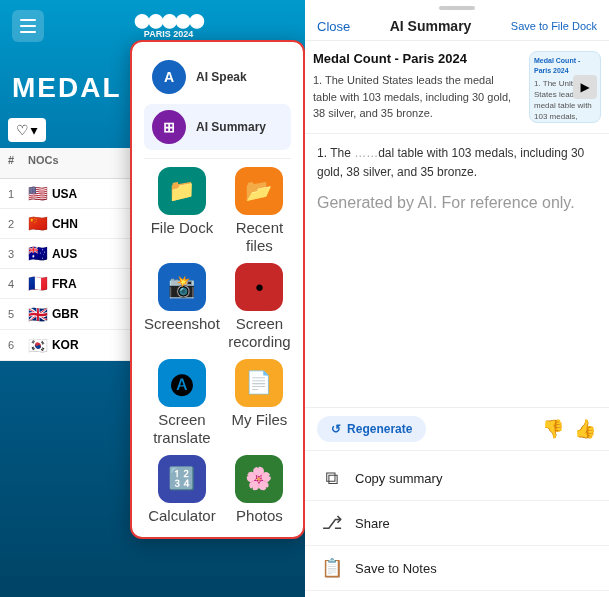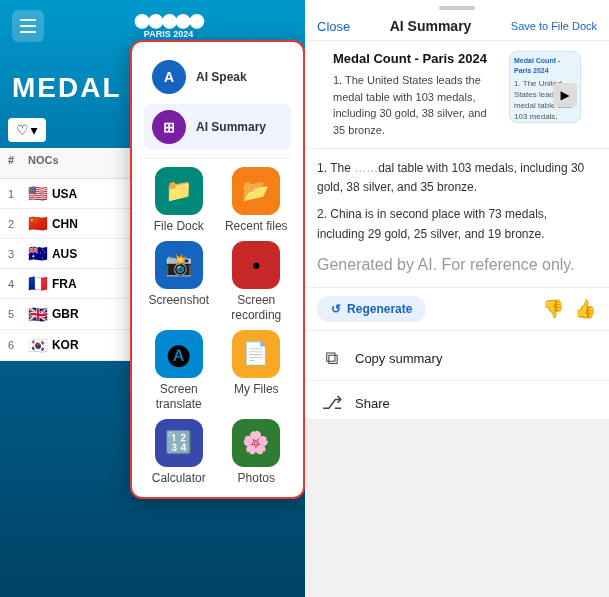--- a/index.html
+++ b/index.html
@@ -280,39 +280,39 @@
       width: 48px;
       height: 48px;
       border-radius: 12px;
       display: flex;
       align-items: center;
       justify-content: center;
       font-size: 22px;
     }
 
     .tool-label {
-      font-size: 12px;
+      font-size: 15px;
       color: #444;
       text-align: center;
       line-height: 1.2;
     }
 
     .bg-teal { background: #00897b; }
     .bg-amber { background: #f57f17; }
     .bg-blue { background: #1565c0; }
     .bg-red { background: #c62828; }
     .bg-lightblue { background: #0288d1; }
     .bg-yellow { background: #f9a825; }
     .bg-indigo { background: #3949ab; }
     .bg-green { background: #2e7d32; }
 
     
     .right-panel {
       width: 304px;
-      height: 419px;
+      height: 597px;
       background: white;
       display: flex;
       flex-direction: column;
       flex-shrink: 0;
     }
 
     .right-top-handle {
       display: flex;
       justify-content: center;
       padding: 6px 0 2px;
@@ -355,21 +355,21 @@
 
     .ai-content {
       flex: 1;
       display: flex;
       flex-direction: column;
       overflow: hidden;
     }
 
     .ai-card-area {
       display: flex;
-      padding: 10px 28px;
+      padding: 10px 8px;
       gap: 10px;
       border-bottom: 1px solid #eee;
     }
 
     .ai-card-text {
       flex: 1;
     }
 
     .ai-card-title {
       font-size: 13px;
@@ -679,21 +679,20 @@
         <div class="ai-thumbnail">
           <div class="thumb-title">Medal Count - Paris 2024</div>
           <div>1. The United States leads the medal table with 103 medals, including 30 gold, 38 silver, an...</div>
         </div>
         <div class="thumb-arrow">▶</div>
       </div>
     </div>
 
     <div class="ai-summary-main">
       <p>1. The <span style="color:#aaa;">……</span>dal table with 103 medals, including 30 gold, 38 silver, and 35 bronze.</p>
-      <p style="margin-top:8px;">2. China is in second place with 73 medals, including 29 gold, 25 silver, and 19 bronze.</p>
       <p class="ai-generated-note">Generated by AI. For reference only.</p>
     </div>
 
     <div class="regen-row">
       <button class="regen-btn">
         <span>↺</span>
         <span>Regenerate</span>
       </button>
       <div class="feedback-icons">
         <span class="feedback-icon">👎</span>

